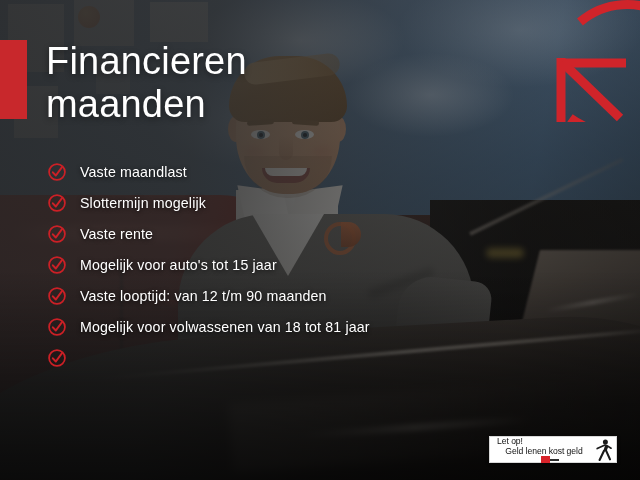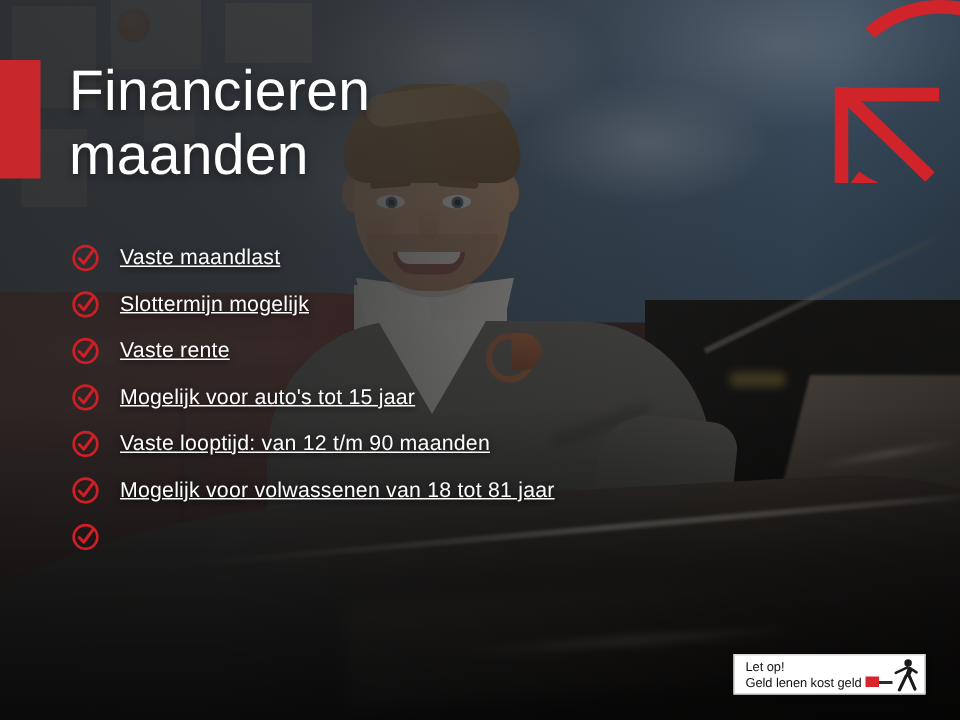--- a/index.html
+++ b/index.html
@@ -212,32 +212,32 @@
     color:#ffffff;font-size:38px;line-height:1.12;font-weight:400;
     letter-spacing:.2px;text-shadow:0 2px 6px rgba(0,0,0,.45);
   }
   .headline .ln{display:block;}
 
   .checklist{position:absolute;left:47px;top:156px;width:560px;}
   .ci{display:flex;align-items:center;height:31px;}
   .ci-icon{flex:0 0 auto;width:20px;height:20px;margin-right:13px;position:relative;}
   .ci-text{
     color:#ffffff;font-size:14.2px;font-weight:500;letter-spacing:.15px;
-    text-shadow:0 1px 4px rgba(0,0,0,.75);white-space:nowrap;text-decoration:underline;
+    text-shadow:0 1px 4px rgba(0,0,0,.75);white-space:nowrap;
   }
 
   
   .afm{
     position:absolute;left:489px;top:436px;width:128px;height:27px;
     background:#ffffff;border:1px solid #d8d8d8;
     display:flex;align-items:center;box-sizing:border-box;padding:2px 4px 2px 7px;
     box-shadow:0 1px 3px rgba(0,0,0,.5);
   }
   .afm-txt{flex:1 1 auto;color:#111;font-size:8.6px;font-weight:400;line-height:1.22;letter-spacing:-.05px;}
-  .afm-l2{display:flex;align-items:center;}
+  .afm-l2{display:flex;align-items:center;flex-direction:column;}
   .afm-block{display:inline-block;width:9px;height:7px;background:#d8232a;margin-left:3px;position:relative;}
   .afm-block::after{content:"";position:absolute;left:9px;top:3px;width:9px;height:1.6px;background:#2b2b2b;}
   .afm-fig{flex:0 0 auto;width:19px;height:22px;margin-left:2px;}
 </style>
 </head>
 <body>
 
 <div class="stage">
 
   <div class="photo">

